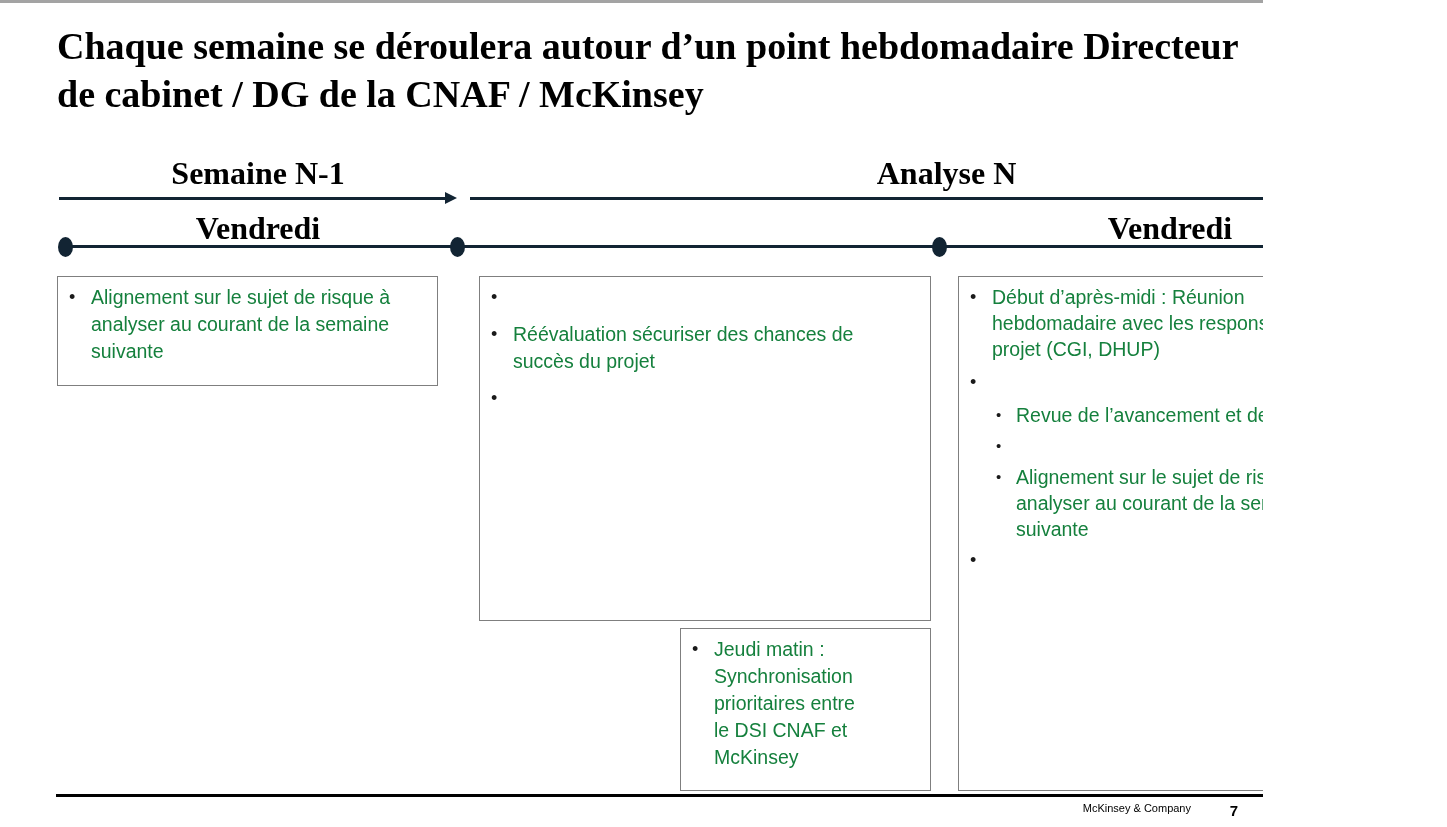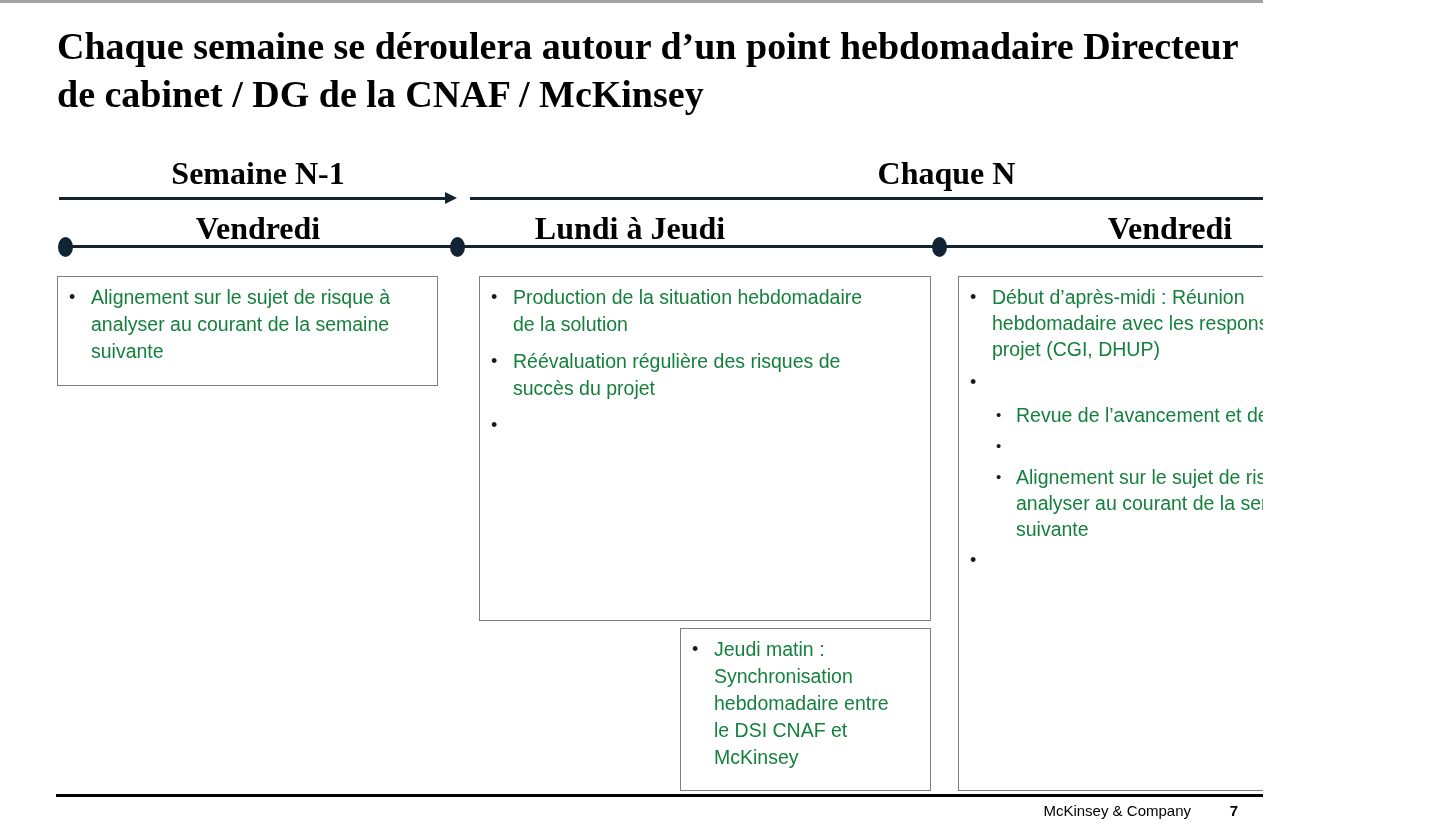--- a/index.html
+++ b/index.html
@@ -46,79 +46,76 @@
   .brow{display:flex;align-items:flex-start;margin-bottom:10px;}
   .bu{flex:none;width:22px;font-size:18px;line-height:27px;color:#1a1a1a;text-align:left;padding-left:3px;}
   .bt{font-size:19.5px;line-height:27px;white-space:pre-line;color:#15803d;}
   .box-3 .bu{line-height:26px;}
   .box-3 .bt{line-height:26px;}
   .box-3 .brow{margin-bottom:7px;}
   .box-3 .brow.l2{margin-left:26px;margin-bottom:5px;}
   .box-3 .brow.l2 .bu{width:20px;font-size:15px;}
 
   .footer-rule{position:absolute;left:56px;top:794px;width:1391px;height:3px;background:#000;}
-  .footer-company{position:absolute;right:72px;top:802px;font-size:15px;color:#000;}
+  .footer-company{position:absolute;right:72px;top:802px;font-size:11px;color:#000;}
   .footer-page{position:absolute;right:25px;top:802px;font-size:15px;font-weight:bold;color:#000;}
 </style>
 </head>
 <body>
 
 <div class="slide">
 
   <div class="top-strip"></div>
 
   <h1 class="title">Chaque semaine se déroulera autour d’un point hebdomadaire Directeur
 de cabinet / DG de la CNAF / McKinsey</h1>
 
   <div class="phase-label phase-0">Semaine N-1</div>
-  <div class="phase-label phase-1">Chaque N</div>
+  <div class="phase-label phase-1">Analyse N</div>
 
   <div class="hline arrowed arrow-n1"></div>
   <div class="hline arrowed arrow-n"></div>
 
   <div class="day-label day-0">Vendredi</div>
-  <div class="day-label day-1">Lundi à Jeudi</div>
   <div class="day-label day-2">Vendredi</div>
 
   <div class="hline arrowed arrow-days"></div>
   <div class="dot dot-0"></div>
   <div class="dot dot-1"></div>
   <div class="dot dot-2"></div>
 
   <div class="tbox box-1">
     <div class="brow">
       <span class="bu">•</span>
       <div class="bt">Alignement sur le sujet de risque à
 analyser au courant de la semaine
 suivante</div>
     </div>
   </div>
 
   <div class="tbox box-2">
     <div class="brow">
       <span class="bu">•</span>
-      <div class="bt">Production de la situation hebdomadaire
-de la solution</div>
     </div>
     <div class="brow">
       <span class="bu">•</span>
-      <div class="bt">Réévaluation régulière des risques de
+      <div class="bt">Réévaluation sécuriser des chances de
 succès du projet</div>
     </div>
     <div class="brow">
       <span class="bu">•</span>
     </div>
   </div>
 
   <div class="tbox box-2b">
     <div class="brow">
       <span class="bu">•</span>
       <div class="bt">Jeudi matin :
 Synchronisation
-hebdomadaire entre
+prioritaires entre
 le DSI CNAF et
 McKinsey</div>
     </div>
   </div>
 
   <div class="tbox box-3">
     <div class="brow">
       <span class="bu">•</span>
       <div class="bt">Début d’après-midi : Réunion
 hebdomadaire avec les responsables

